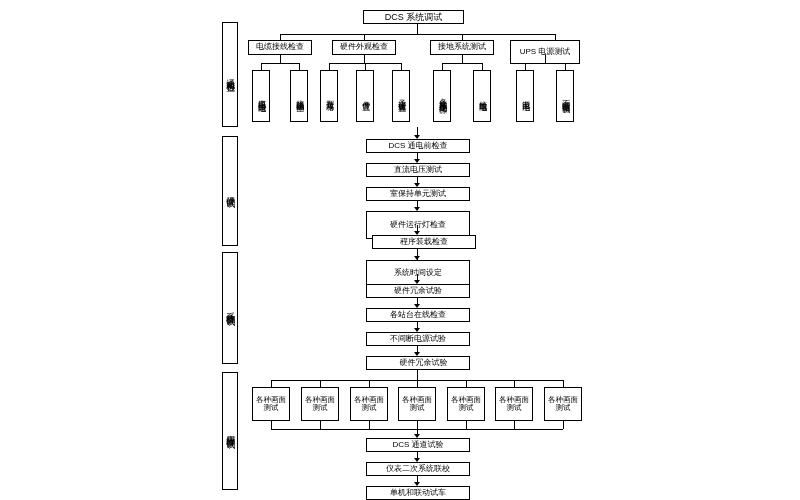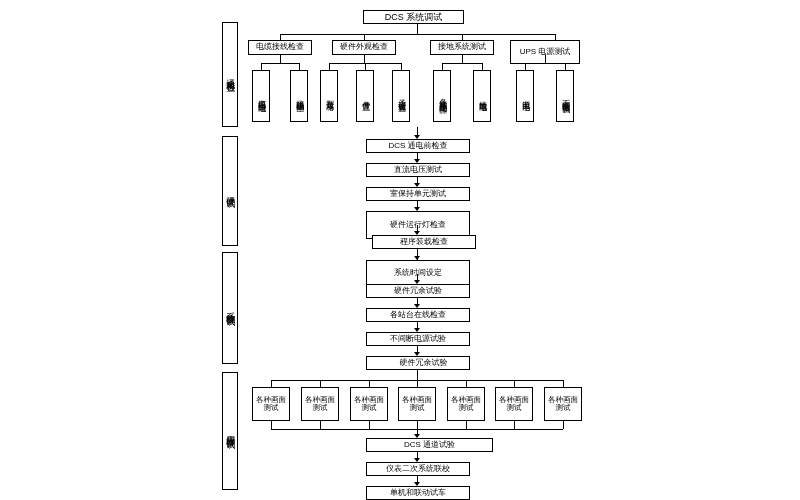--- a/index.html
+++ b/index.html
@@ -180,21 +180,21 @@
   <div class="line vline" style="left:320px; top:421px; height:8px;"></div>
   <div class="line vline" style="left:369px; top:421px; height:8px;"></div>
   <div class="line vline" style="left:417px; top:421px; height:8px;"></div>
   <div class="line vline" style="left:466px; top:421px; height:8px;"></div>
   <div class="line vline" style="left:514px; top:421px; height:8px;"></div>
   <div class="line vline" style="left:563px; top:421px; height:8px;"></div>
   <div class="line hline" style="left:271px; top:429px; width:292px;"></div>
   <div class="line vline" style="left:417px; top:429px; height:8px;"></div>
   <div class="arrow" style="left:414px; top:434px;"></div>
 
-  <div class="box" style="left:366px; top:438px; width:127px; height:14px; font-size:8px;">DCS 通道试验</div>
+  <div class="box" style="left:366px; top:438px; width:104px; height:14px; font-size:8px;">DCS 通道试验</div>
   <div class="line vline" style="left:417px; top:452px; height:9px;"></div>
   <div class="arrow" style="left:414px; top:458px;"></div>
 
   <div class="box" style="left:366px; top:462px; width:104px; height:14px; font-size:8px;">仪表二次系统联校</div>
   <div class="line vline" style="left:417px; top:476px; height:9px;"></div>
   <div class="arrow" style="left:414px; top:482px;"></div>
 
   <div class="box" style="left:366px; top:486px; width:104px; height:14px; font-size:8px;">单机和联动试车</div>
 
 </div>

